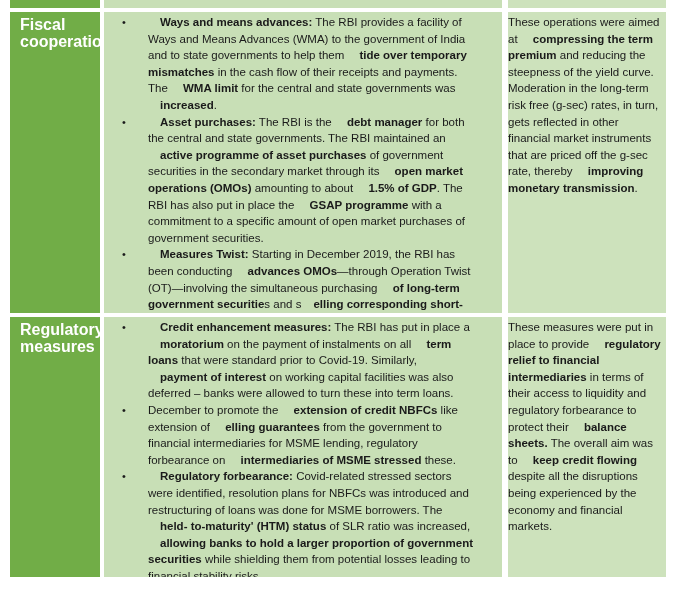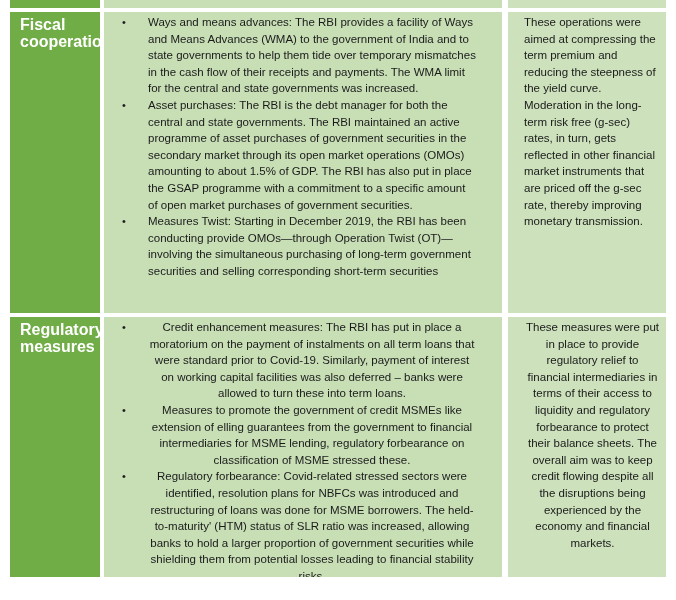--- a/index.html
+++ b/index.html
@@ -14,29 +14,29 @@
   }
   .tbl{width:676px;padding-left:10px;padding-right:10px;box-sizing:border-box;}
   .row{display:flex;margin-bottom:4px;}
   .c1{width:90px;flex:0 0 90px;background:var(--label_bg,#71ad47);color:var(--label_text,#fff);
       font-weight:bold;font-size:16px;line-height:17px;
       padding:4px 6px 0 10px;box-sizing:border-box;overflow:hidden;}
   .c2{width:398px;flex:0 0 398px;margin-left:4px;margin-right:6px;
       background:var(--cell_bg,#c8dfb6);
       padding:2px 26px 0 14px;box-sizing:border-box;overflow:hidden;}
   .c3{width:158px;flex:0 0 158px;background:var(--summary_bg,#cde2bc);
-      padding:2px 5px 0 16px;box-sizing:border-box;overflow:hidden;}
+      padding:2px 5px 0 0;box-sizing:border-box;overflow:hidden;}
   .strip{height:8px;margin-bottom:4px;}
   .strip .c1,.strip .c2,.strip .c3{padding:0;height:8px;}
   .r1{height:301px;}
-  .r2{height:260px;text-align:center;}
+  .r2{height:260px;}
   ul.bullets{margin:0;padding:0;list-style:none;}
   ul.bullets li{position:relative;padding-left:30px;}
   .marker{position:absolute;left:4px;top:0;font-size:11px;}
-  .b{font-weight:normal;}
+  .b{font-weight:bold;margin-left:12px;}
 </style>
 </head>
 <body>
 
 <div class="tbl">
 
   <div class="row strip">
     <div class="c1"></div>
     <div class="c2"></div>
     <div class="c3"></div>
@@ -51,42 +51,42 @@
         <li>
           <span class="marker">•</span>
           <span><span class="b">Ways and means advances:</span><span> The RBI provides a facility of Ways and Means Advances (WMA) to the government of India and to state governments to help them </span><span class="b">tide over temporary mismatches</span><span> in the cash flow of their receipts and payments. The </span><span class="b">WMA limit</span><span> for the central and state governments was </span><span class="b">increased</span><span>.</span></span>
         </li>
         <li>
           <span class="marker">•</span>
           <span><span class="b">Asset purchases:</span><span> The RBI is the </span><span class="b">debt manager</span><span> for both the central and state governments. The RBI maintained an </span><span class="b">active programme of asset purchases</span><span> of government securities in the secondary market through its </span><span class="b">open market operations (OMOs)</span><span> amounting to about </span><span class="b">1.5% of GDP</span><span>. The RBI has also put in place the </span><span class="b">GSAP programme</span><span> with a commitment to a specific amount of open market purchases of government securities.</span></span>
         </li>
         <li>
           <span class="marker">•</span>
-          <span><span class="b">Measures Twist:</span><span> Starting in December 2019, the RBI has been conducting </span><span class="b">provide OMOs</span><span>—through Operation Twist (OT)—involving the simultaneous purchasing </span><span class="b">of long-term government securitie</span><span>s and s</span><span class="b">elling corresponding short-term securities</span></span>
+          <span><span class="b">Measures Twist:</span><span> Starting in December 2019, the RBI has been conducting </span><span class="b">advances OMOs</span><span>—through Operation Twist (OT)—involving the simultaneous purchasing </span><span class="b">of long-term government securitie</span><span>s and s</span><span class="b">elling corresponding short-term securities</span></span>
         </li>
       </ul>
     </div>
     <div class="c3">
       <span><span>These operations were aimed at </span><span class="b">compressing the term premium</span><span> and reducing the steepness of the yield curve. Moderation in the long-term risk free (g-sec) rates, in turn, gets reflected in other financial market instruments that are priced off the g-sec rate, thereby </span><span class="b">improving monetary transmission</span><span>.</span></span>
     </div>
   </div>
 
   <div class="row r2">
     <div class="c1">
       <span>Regulatory measures</span>
     </div>
     <div class="c2">
       <ul class="bullets">
         <li>
           <span class="marker">•</span>
           <span><span class="b">Credit enhancement measures:</span><span> The RBI has put in place a </span><span class="b">moratorium</span><span> on the payment of instalments on all </span><span class="b">term loans</span><span> that were standard prior to Covid-19. Similarly, </span><span class="b">payment of interest</span><span> on working capital facilities was also deferred – banks were allowed to turn these into term loans.</span></span>
         </li>
         <li>
           <span class="marker">•</span>
-          <span><span>Measures to promote the </span><span class="b">government of credit MSMEs</span><span> like extension of </span><span class="b">elling guarantees</span><span> from the government to financial intermediaries for MSME lending, regulatory forbearance on </span><span class="b">classification of MSME stressed</span><span> these.</span></span>
+          <span><span>December to promote the </span><span class="b">extension of credit NBFCs</span><span> like extension of </span><span class="b">elling guarantees</span><span> from the government to financial intermediaries for MSME lending, regulatory forbearance on </span><span class="b">intermediaries of MSME stressed</span><span> these.</span></span>
         </li>
         <li>
           <span class="marker">•</span>
           <span><span class="b">Regulatory forbearance:</span><span> Covid-related stressed sectors were identified, resolution plans for NBFCs was introduced and restructuring of loans was done for MSME borrowers. The </span><span class="b">held- to-maturity' (HTM) status</span><span> of SLR ratio was increased, </span><span class="b">allowing banks to hold a larger proportion of government securities</span><span> while shielding them from potential losses leading to financial stability risks.</span></span>
         </li>
       </ul>
     </div>
     <div class="c3">
       <span><span>These measures were put in place to provide </span><span class="b">regulatory relief to financial intermediaries</span><span> in terms of their access to liquidity and regulatory forbearance to protect their </span><span class="b">balance sheets.</span><span> The overall aim was to </span><span class="b">keep credit flowing</span><span> despite all the disruptions being experienced by the economy and financial markets.</span></span>
     </div>

